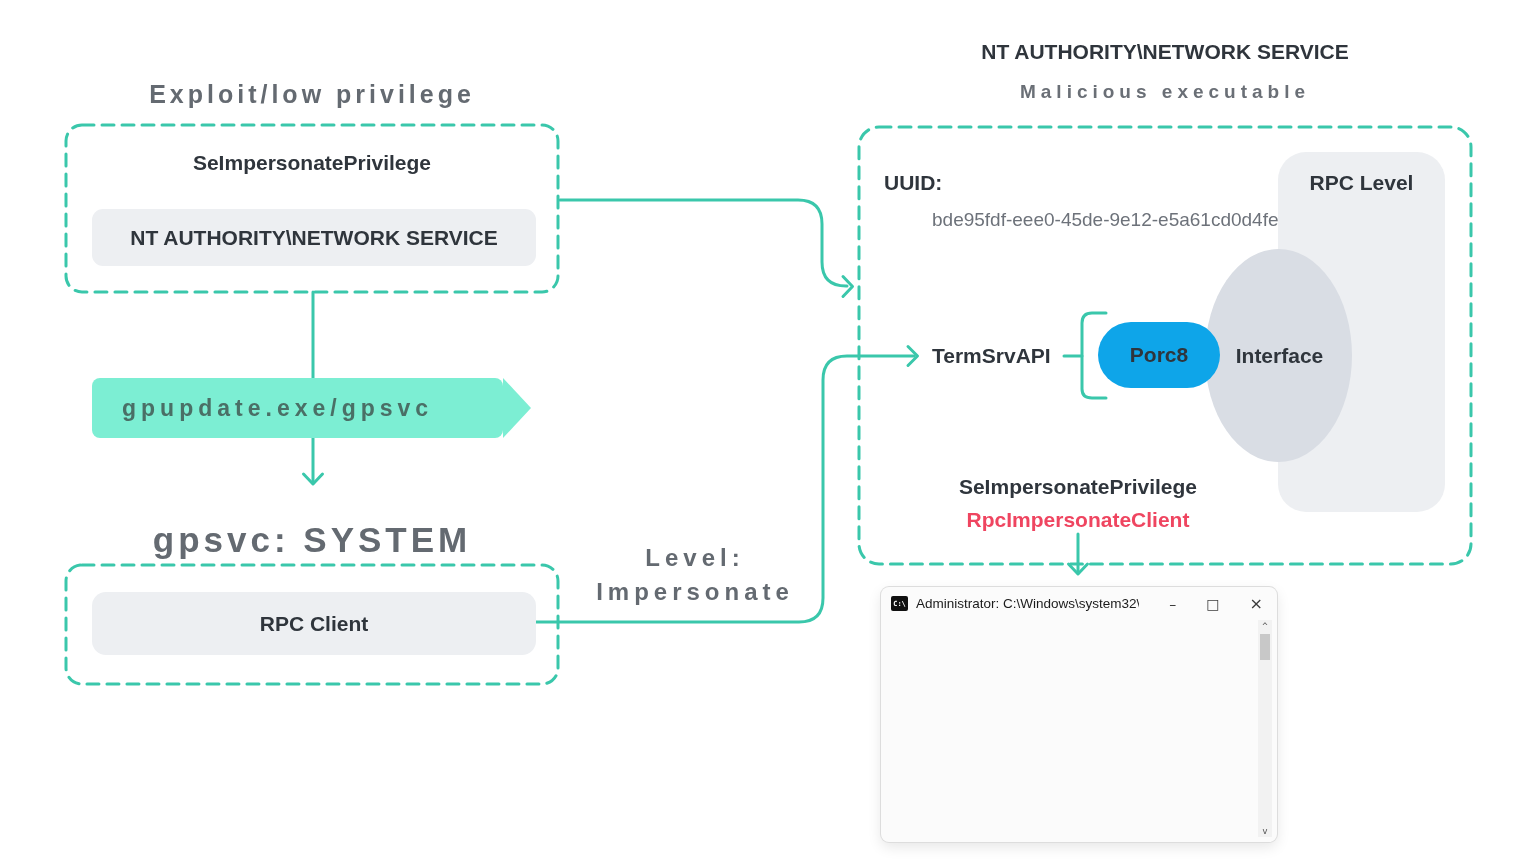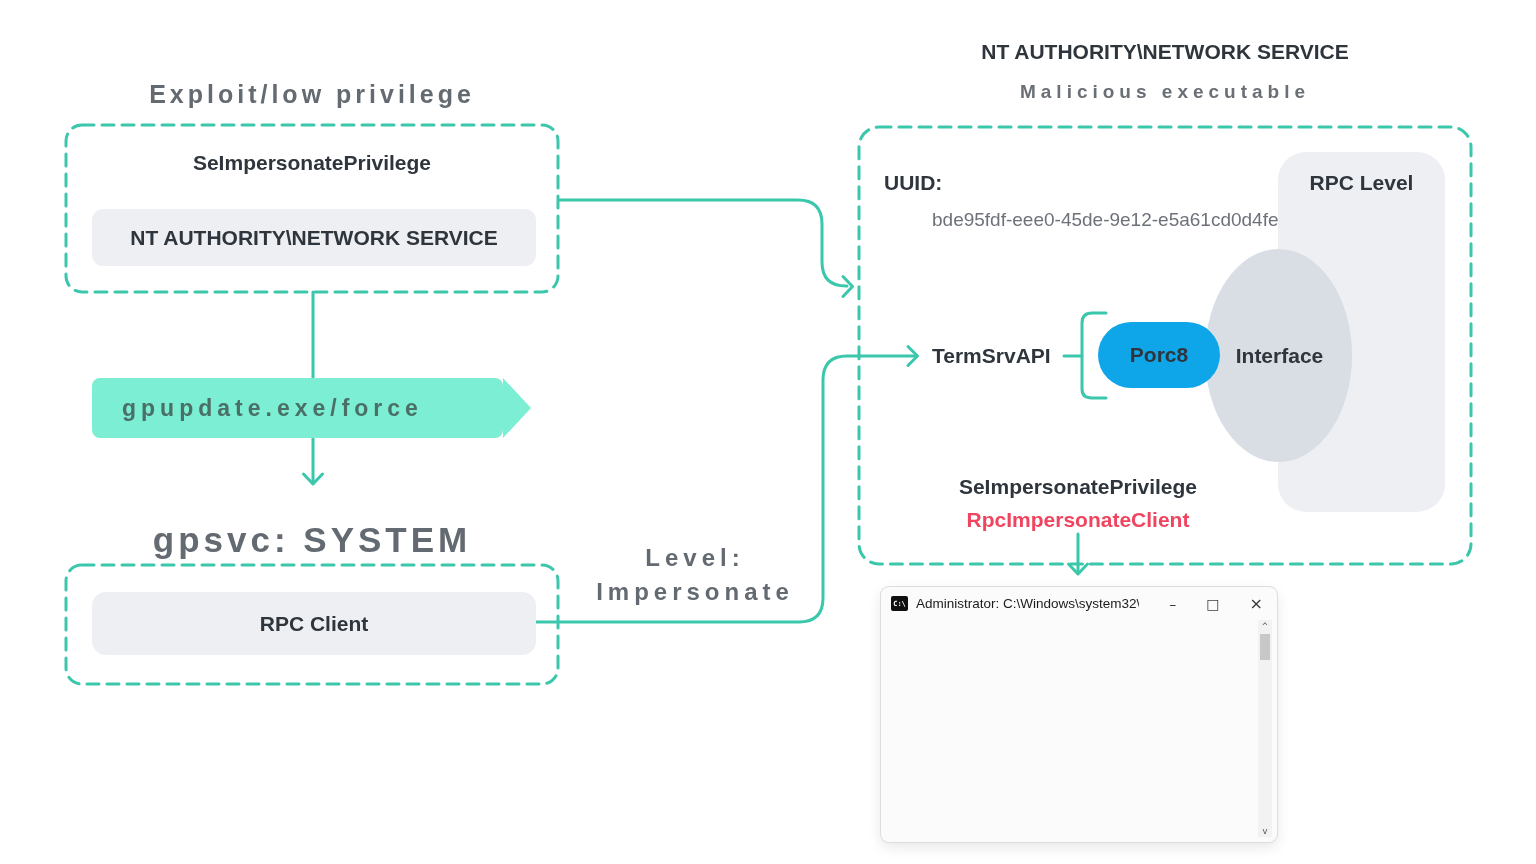--- a/index.html
+++ b/index.html
@@ -102,21 +102,21 @@
       <path d="M1068.5 564 L1078 574 L1087.5 564"></path>
     </g>
   </svg>
 
   <div class="abs sec-title ctr" style="left:66px;top:80px;width:492px;">Exploit/low privilege</div>
 
   <div class="abs node-label ctr" style="left:66px;top:151px;width:492px;">SeImpersonatePrivilege</div>
 
   <div class="abs chip" style="left:92px;top:209px;width:444px;height:57px;">NT AUTHORITY\NETWORK SERVICE</div>
 
-  <div class="abs banner">gpupdate.exe/force</div>
+  <div class="abs banner">gpupdate.exe/gpsvc</div>
 
   <div class="abs ctr" style="left:66px;top:520px;width:492px;font-size:35px;font-weight:700;letter-spacing:4px;color:#646a71;">gpsvc: SYSTEM</div>
 
   <div class="abs chip" style="left:92px;top:592px;width:444px;height:63px;border-radius:14px;">RPC Client</div>
 
   <div class="abs ctr" style="left:545px;top:541px;width:300px;font-size:24px;font-weight:700;letter-spacing:5px;color:#646a71;line-height:34px;">
     <div>Level:</div>
     <div>Impersonate</div>
   </div>
 

